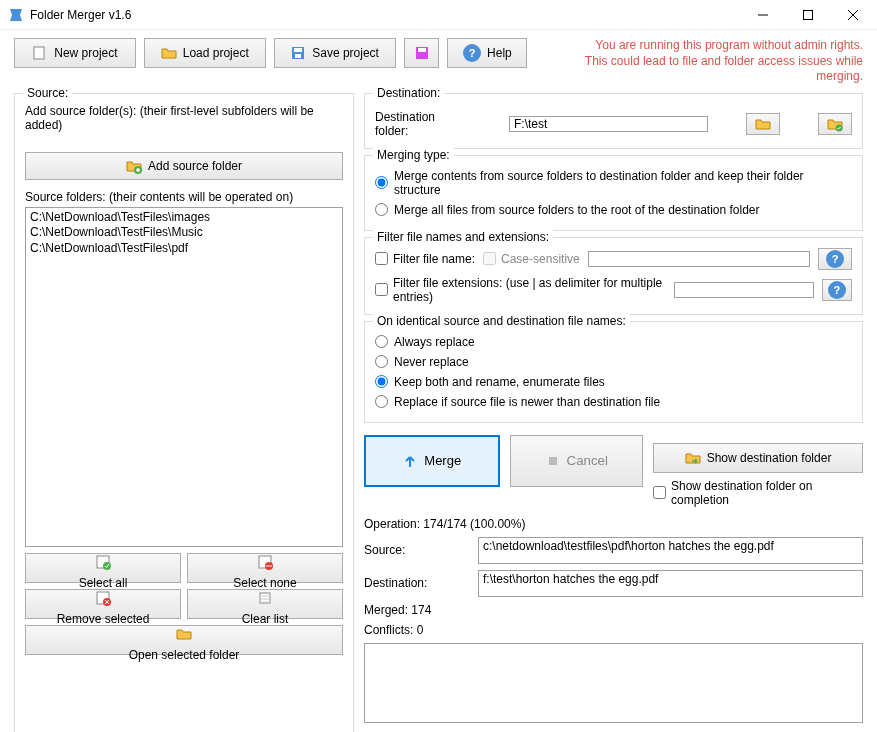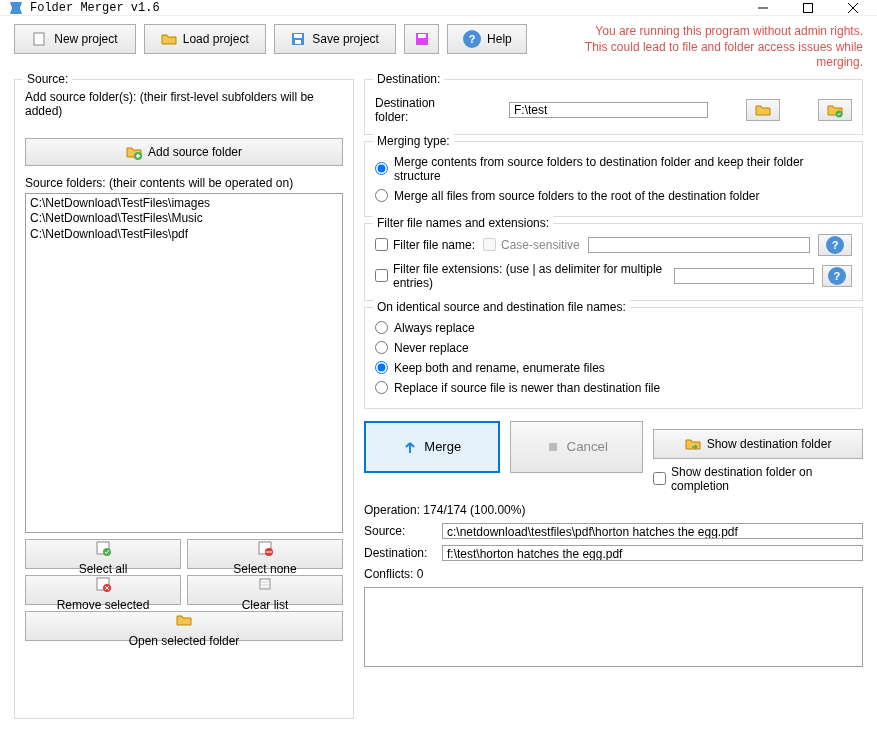--- a/index.html
+++ b/index.html
@@ -1,17 +1,17 @@
 <!DOCTYPE html>
 <html><head>
 <meta charset="utf-8">
 <style>
 * { box-sizing: border-box; margin: 0; padding: 0; }
 body { font-family: "Segoe UI", Tahoma, sans-serif; font-size: 12px; background: #fff; color: #000; width: 877px; height: 732px; overflow: hidden; }
-.titlebar { height: 16px; display: flex; align-items: center; padding: 0 2px 0 8px; border-bottom: 1px solid #eee; font-family: Liberation Mono, monospace; }
+.titlebar { height: 30px; display: flex; align-items: center; padding: 0 2px 0 8px; border-bottom: 1px solid #eee; }
 .titlebar .title { flex: 1; display: flex; align-items: center; gap: 6px; }
 .titlebar .wbtn { width: 45px; height: 28px; display: flex; align-items: center; justify-content: center; }
 .toolbar-row { display: flex; align-items: flex-start; padding: 8px 14px; gap: 8px; }
 .btn { height: 30px; border: 1px solid #adadad; background: linear-gradient(#f8f8f8,#e7e7e7); display: inline-flex; align-items: center; justify-content: center; gap: 6px; font-size: 12px; padding: 0 10px; cursor: default; }
 .btn-wide { width: 122px; }
 .btn-icon { width: 36px; padding: 0; }
 .warning { margin-left: auto; text-align: right; color: #d9534f; font-size: 12px; line-height: 1.3; }
 .body { display: flex; padding: 0 14px 14px 14px; gap: 10px; height: calc(732px - 30px - 48px); }
 .left { width: 340px; display: flex; flex-direction: column; gap: 8px; }
 .right { flex: 1; display: flex; flex-direction: column; gap: 6px; }
@@ -28,21 +28,21 @@
 .input { flex: 1; height: 16px; border: 1px solid #a0a0a0; padding: 0 4px; font-size: 12px; background: #fff; }
 .smallbtn { width: 34px; height: 22px; border: 1px solid #adadad; background: linear-gradient(#f8f8f8,#e7e7e7); display: inline-flex; align-items: center; justify-content: center; }
 .radio { display: flex; align-items: center; gap: 6px; font-size: 12px; padding: 3px 0; }
 .radio input { width: 13px; height: 13px; }
 .help-circle { width: 18px; height: 18px; border-radius: 50%; background: #4a90d9; color: #fff; font-size: 11px; font-weight: bold; display: inline-flex; align-items: center; justify-content: center; }
 .merge-row { display: flex; gap: 10px; margin-top: 6px; }
 .merge-btn { flex: 1; height: 52px; border: 2px solid #0078d7; background: #e5f1fb; display: flex; align-items: center; justify-content: center; gap: 6px; font-size: 13px; }
 .cancel-btn { flex: 1; height: 52px; border: 1px solid #adadad; background: linear-gradient(#f8f8f8,#e7e7e7); color: #888; display:flex; align-items:center; justify-content:center; gap:6px; }
 .show-col { width: 210px; display: flex; flex-direction: column; gap: 6px; margin-top: 8px; }
 .span2 { grid-column: span 2; }
-.readfield { flex: 1; height: 16px; border: 1px solid #a0a0a0; padding: 1px 4px; font-size: 12px; background: #fff; overflow: hidden; white-space: nowrap; }
+.readfield { flex: 1; height: 27px; border: 1px solid #a0a0a0; padding: 1px 4px; font-size: 12px; background: #fff; overflow: hidden; white-space: nowrap; margin-left: 36px; }
 .log { border: 1px solid #a0a0a0; height: 80px; overflow: auto; background: #fff; }
 .icon { width: 16px; height: 16px; display: inline-flex; }
 .folder-icon { width:16px; height:16px; }
 svg { display: block; }
 </style>
 </head>
 <body>
 
 <div class="titlebar">
   <div class="title">
@@ -308,16 +308,17 @@
 
     <div style="margin-top:4px;">Operation: 174/174 (100.00%)</div>
     <div class="row">
       <span style="width:70px">Source:</span>
       <div class="readfield">c:\netdownload\testfiles\pdf\horton hatches the egg.pdf</div>
     </div>
     <div class="row">
       <span style="width:70px">Destination:</span>
       <div class="readfield">f:\test\horton hatches the egg.pdf</div>
     </div>
+    <div>Merged: 174</div>
     <div>Conflicts: 0</div>
     <div class="log"></div>
   </div>
 </div>
 
 </body></html>

